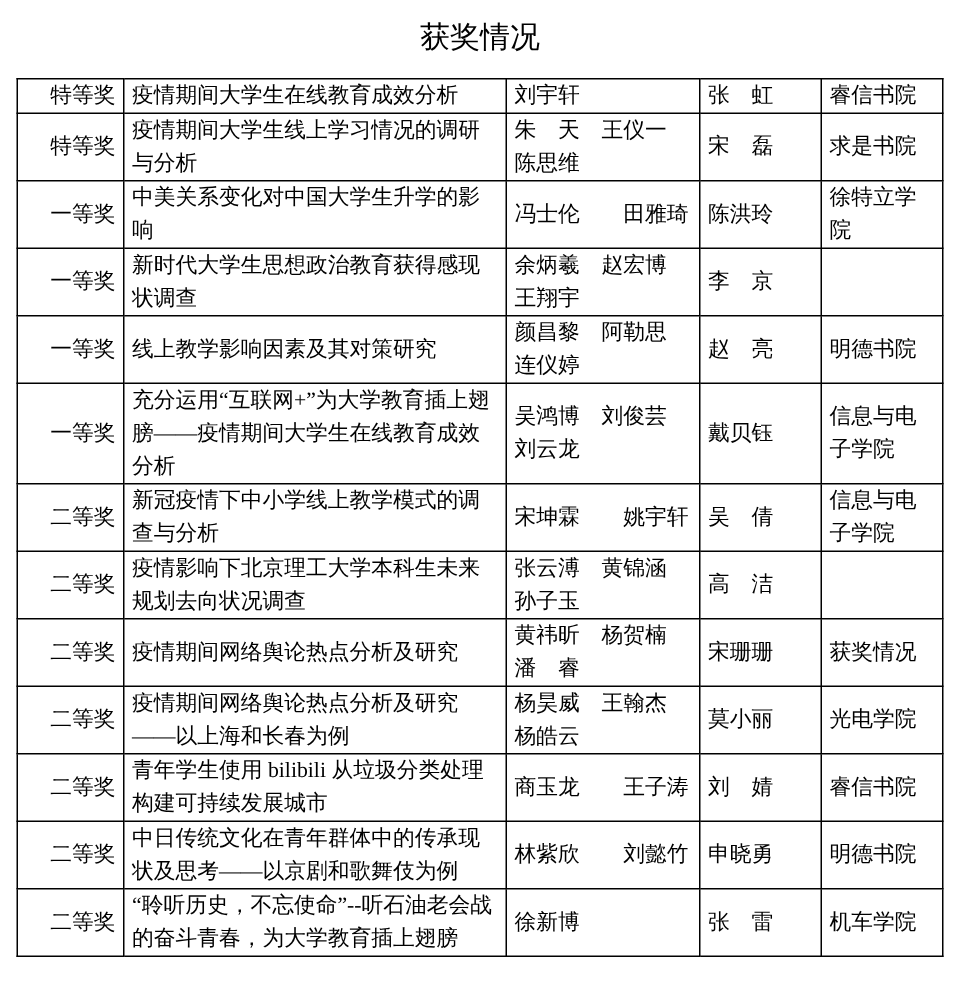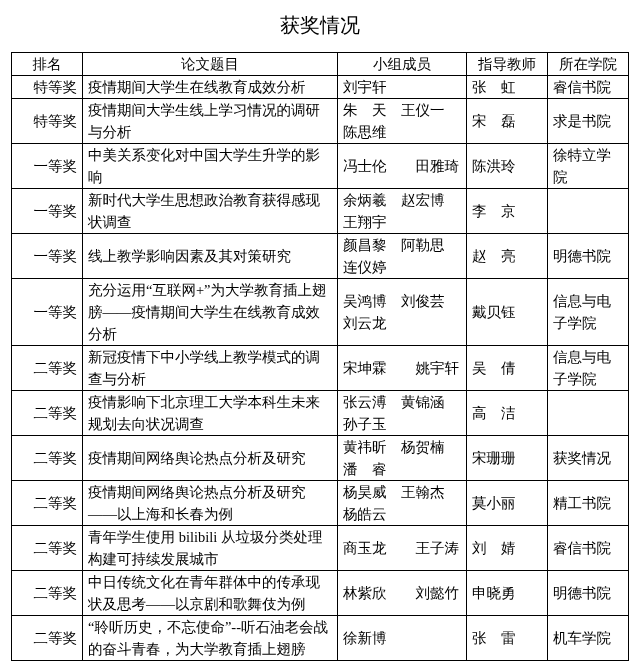--- a/index.html
+++ b/index.html
@@ -52,27 +52,20 @@
 
 <table class="awards">
   <colgroup>
     <col class="w-rank">
       <col class="w-title">
       <col class="w-members">
       <col class="w-advisor">
       <col class="w-college">
   </colgroup>
   <tbody>
-    <tr class="head">
-      <td>排名</td>
-      <td>论文题目</td>
-      <td>小组成员</td>
-      <td>指导教师</td>
-      <td>所在学院</td>
-    </tr>
 
     <tr>
       <td class="c-rank">特等奖</td>
       <td class="c-title">疫情期间大学生在线教育成效分析</td>
       <td class="c-members">刘宇轩</td>
       <td class="c-advisor">张　虹</td>
       <td class="c-college">睿信书院</td>
     </tr>
     <tr>
       <td class="c-rank">特等奖</td>
@@ -135,21 +128,21 @@
 潘　睿</td>
       <td class="c-advisor">宋珊珊</td>
       <td class="c-college">获奖情况</td>
     </tr>
     <tr>
       <td class="c-rank">二等奖</td>
       <td class="c-title">疫情期间网络舆论热点分析及研究——以上海和长春为例</td>
       <td class="c-members">杨昊威　王翰杰
 杨皓云</td>
       <td class="c-advisor">莫小丽</td>
-      <td class="c-college">精工书院</td>
+      <td class="c-college">光电学院</td>
     </tr>
     <tr>
       <td class="c-rank">二等奖</td>
       <td class="c-title">青年学生使用 bilibili 从垃圾分类处理构建可持续发展城市</td>
       <td class="c-members">商玉龙　　王子涛</td>
       <td class="c-advisor">刘　婧</td>
       <td class="c-college">睿信书院</td>
     </tr>
     <tr>
       <td class="c-rank">二等奖</td>

